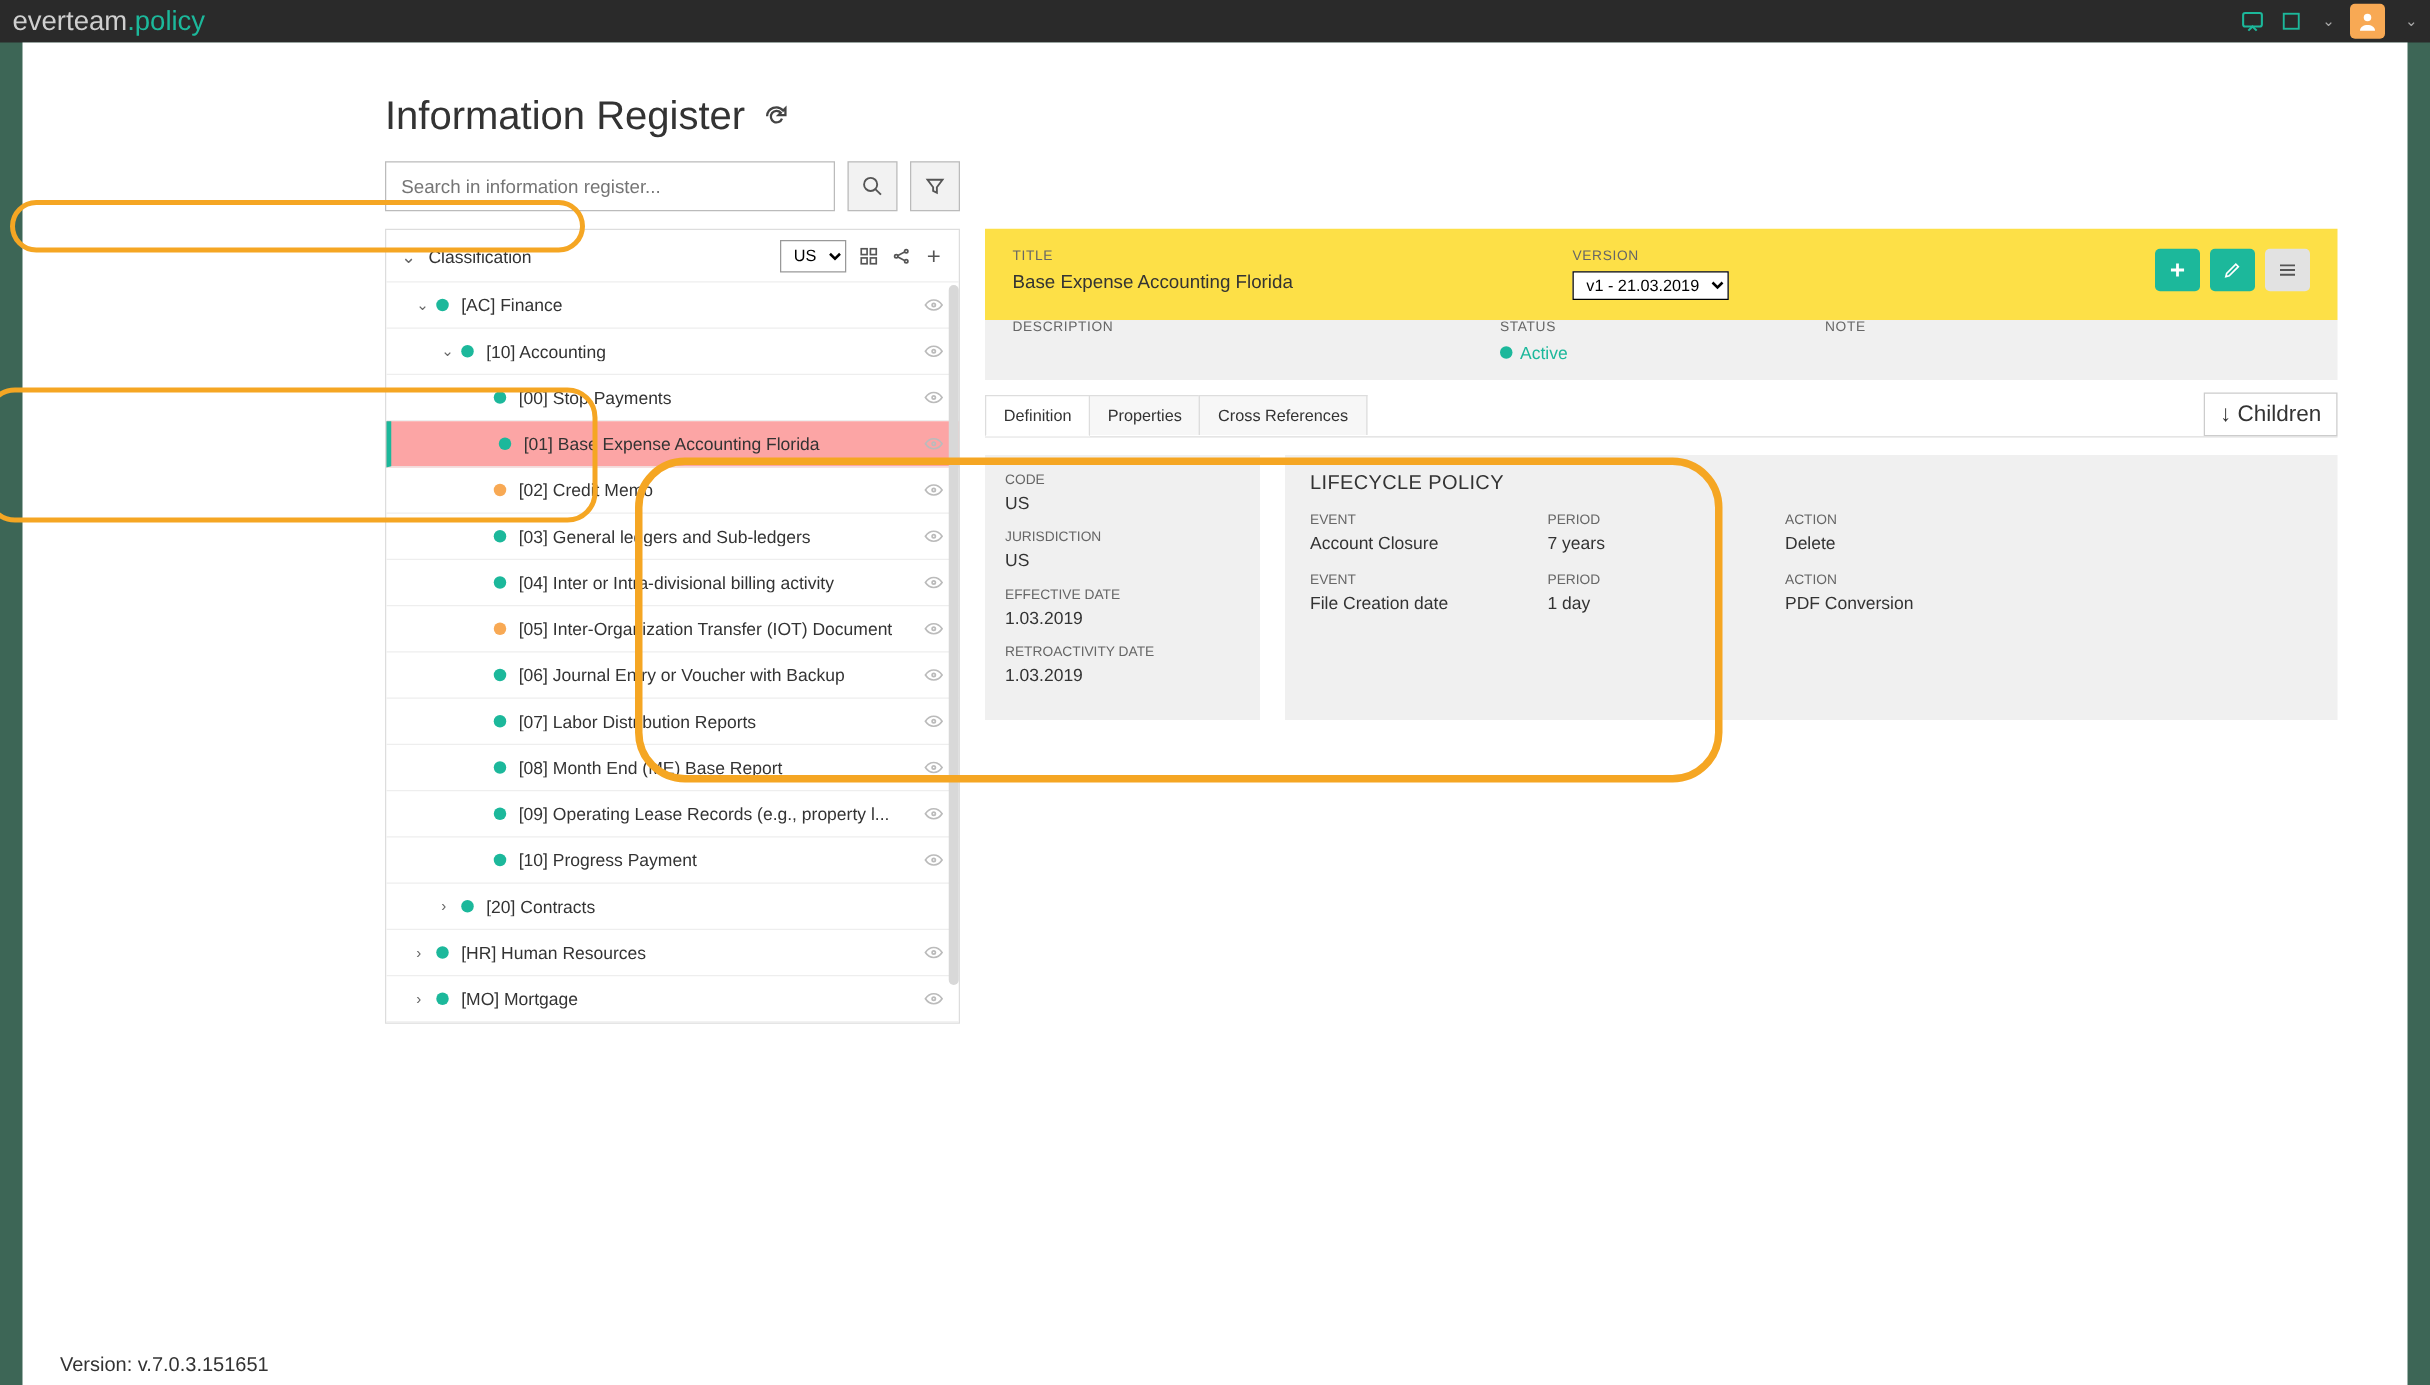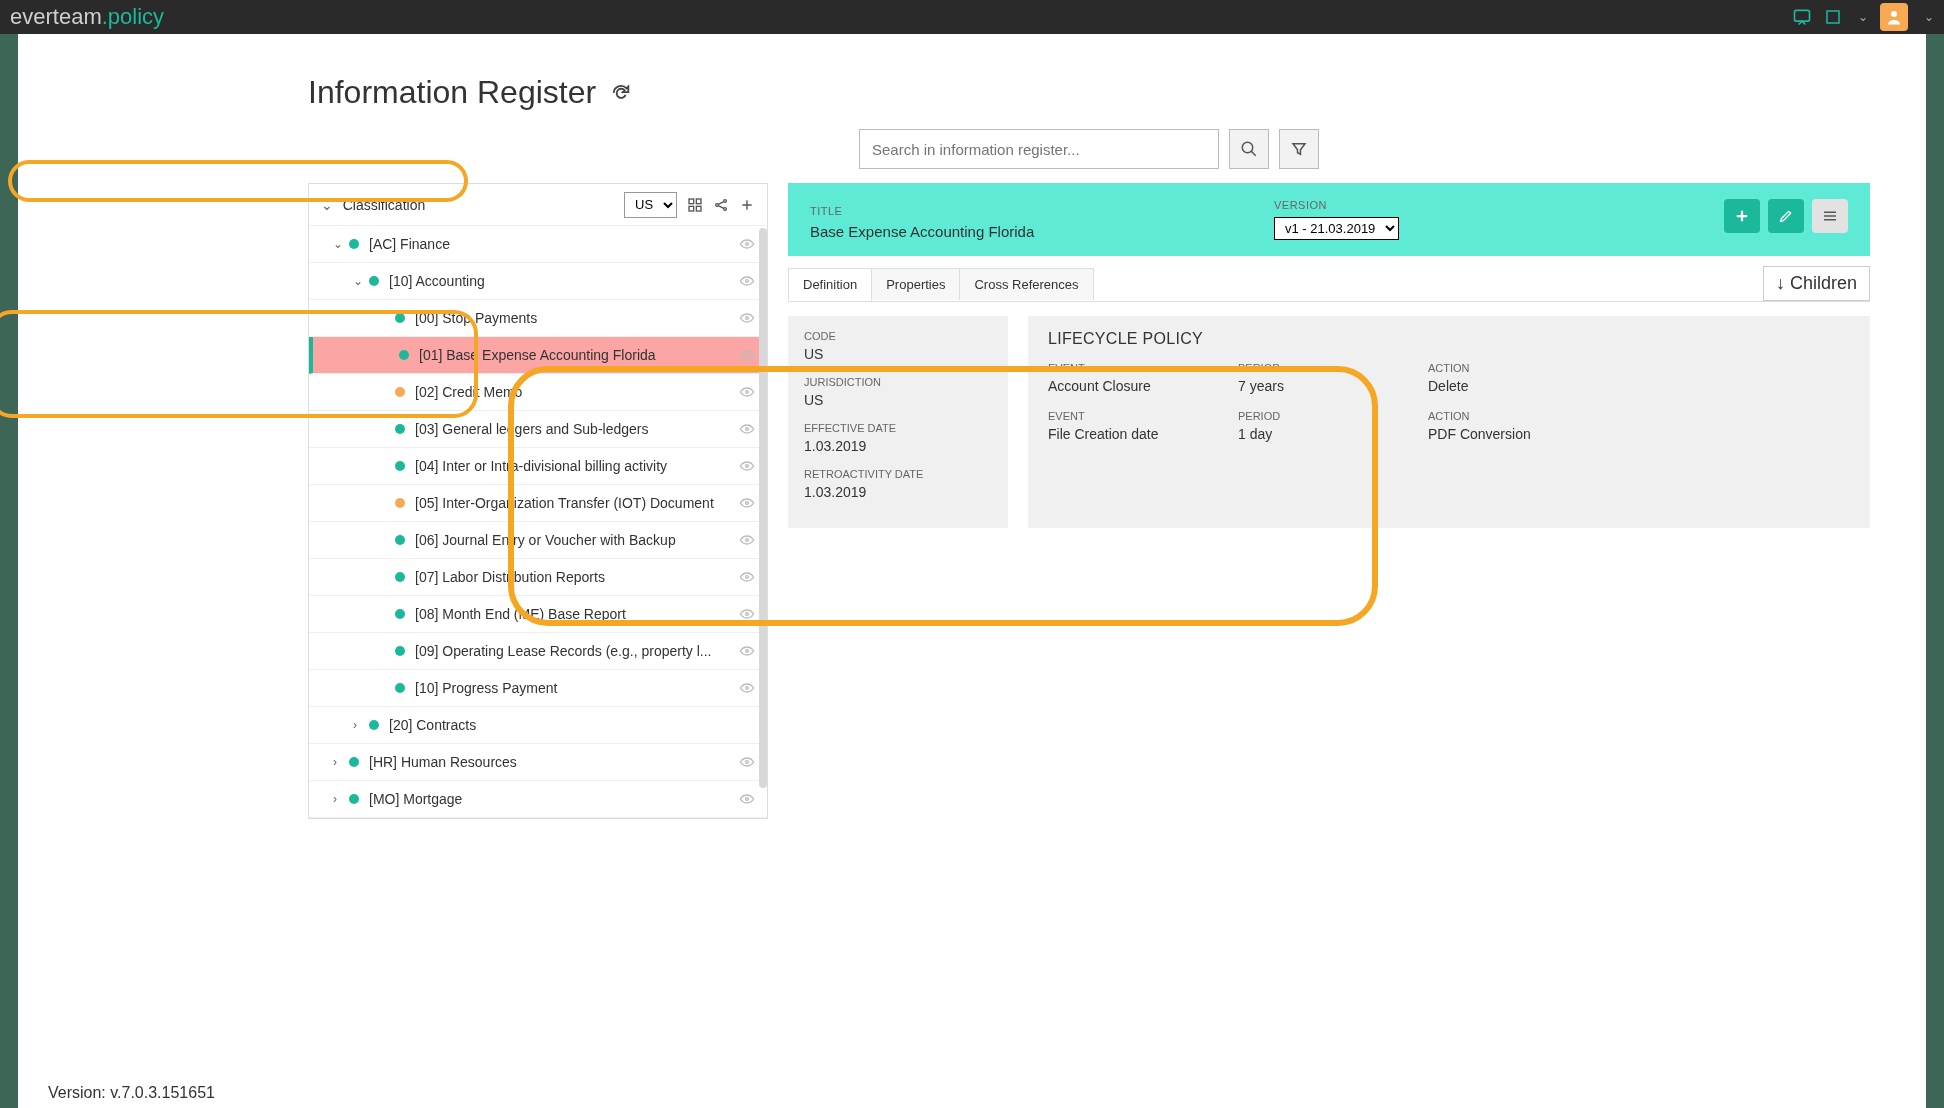--- a/index.html
+++ b/index.html
@@ -9,21 +9,21 @@
 .brand { font-size: 22px; font-weight: 300; color: #cfcfcf; }
 .brand .accent { color: #1cb89b; }
 .topbar-icons { display: flex; align-items: center; gap: 12px; }
 .topbar-icons .ticon { color: #1cb89b; font-size: 18px; cursor: pointer; }
 .avatar { width: 28px; height: 28px; background: #f8a954; border-radius: 4px; display: flex; align-items: center; justify-content: center; color: #fff; font-size: 14px; }
 .chevdown { color:#aaa; font-size:12px; margin-left:4px;}
 .page-wrap { background: #fff; margin: 0 18px; height: 1088px; padding: 40px 56px 10px 290px; position: relative; }
 .page-title-row { display: flex; align-items: center; gap: 14px; margin-bottom: 18px; }
 .page-title { font-size: 32px; font-weight: 400; }
 .refresh-icon { font-size: 22px; color: #444; }
-.search-row { display: flex; align-items: center; gap: 10px; margin-bottom: 14px; justify-content: center; }
+.search-row { display: flex; align-items: center; gap: 10px; margin-bottom: 14px; }
 .search-input { width: 360px; height: 40px; border: 1px solid #bbb; padding: 0 12px; font-size: 15px; color: #555; }
 .icon-btn { width: 40px; height: 40px; border: 1px solid #bbb; background: #f2f2f2; display: flex; align-items: center; justify-content: center; cursor: pointer; font-size: 18px; color: #555; }
 .content-row { display: flex; gap: 20px; }
 .tree-panel { width: 460px; border: 1px solid #ddd; background: #fff; position: relative; }
 .tree-header { height: 42px; display: flex; align-items: center; padding: 0 12px; gap: 10px; border-bottom: 1px solid #eee; position: relative; }
 .tree-header .chev { font-size: 14px; color: #666; cursor: pointer; }
 .tree-header .label { flex: 0 0 auto; }
 .tree-header select { margin-left: auto; height: 26px; border: 1px solid #999; background: #fff; padding: 0 6px; font-size: 13px; }
 .tree-header .hdr-icon { color: #555; font-size: 16px; cursor: pointer; }
 .tree-scroll { max-height: 760px; overflow-y: auto; }
@@ -33,21 +33,21 @@
 .dot.green { background: #1cb89b; }
 .dot.orange { background: #f8a954; }
 .tree-item .txt { flex: 1; white-space: nowrap; overflow: hidden; text-overflow: ellipsis; }
 .tree-item .eye { color: #bbb; font-size: 14px; }
 .lvl1 { padding-left: 24px; }
 .lvl2 { padding-left: 44px; }
 .lvl3 { padding-left: 70px; }
 .tree-item.selected { background: #fca5a5; border-left: 4px solid #1cb89b; }
 .scroll-indicator { position: absolute; right: 0; top: 44px; width: 8px; height: 560px; background: #d8d8d8; border-radius: 4px; }
 .detail-panel { flex: 1; }
-.detail-header { background: #5eead4; padding: 16px 22px; display: flex; gap: 44px; position: relative; align-items: flex-end; }
+.detail-header { background: #fde047; padding: 16px 22px; display: flex; gap: 28px; position: relative; }
 .dh-col { min-width: 240px; }
 .dh-label { font-size: 11px; letter-spacing: 0.5px; color: #666; text-transform: uppercase; margin-bottom: 6px; }
 .dh-value { font-size: 15px; }
 .dh-actions { position: absolute; right: 22px; top: 16px; display: flex; gap: 8px; }
 .act-btn { width: 36px; height: 34px; border-radius: 4px; display: flex; align-items: center; justify-content: center; cursor: pointer; font-size: 18px; }
 .act-add { background: #1cb89b; color: #fff; }
 .act-edit { background: #1cb89b; color: #fff; }
 .act-menu { background: #e2e2e2; color: #555; }
 .version-select { border: 1px solid #000; padding: 2px 6px; background: #fff; font-size: 13px; }
 .detail-sub { background: #f0f0f0; padding: 0 22px 14px; display: flex; gap: 40px; }
@@ -355,20 +355,32 @@
                   <path d="M4 20l4-1 11-11-3-3L5 16z"></path>
                 </svg>
             </div>
             <div class="act-btn act-menu">
               <svg width="18" height="18" viewBox="0 0 24 24" fill="none" stroke="#555" stroke-width="2">
                   <path d="M4 7h16M4 12h16M4 17h16"></path>
                 </svg>
             </div>
           </div>
         </div>
+        <div class="detail-sub">
+          <div class="sub-col">
+            <div class="dh-label">DESCRIPTION</div>
+          </div>
+          <div class="sub-col" style="margin-left:130px;">
+            <div class="dh-label">STATUS</div>
+            <div><span class="status-dot"></span><span class="status-val">Active</span></div>
+          </div>
+          <div class="sub-col">
+            <div class="dh-label">NOTE</div>
+          </div>
+        </div>
 
         <div class="tabs-row" id="tabs-row">
           <div class="tab active">Definition</div>
             <div class="tab">Properties</div>
             <div class="tab">Cross References</div>
             <div class="children-btn">↓ Children</div>
         </div>
 
         <div class="defn-body">
           <div class="defn-left" id="defn-left">

